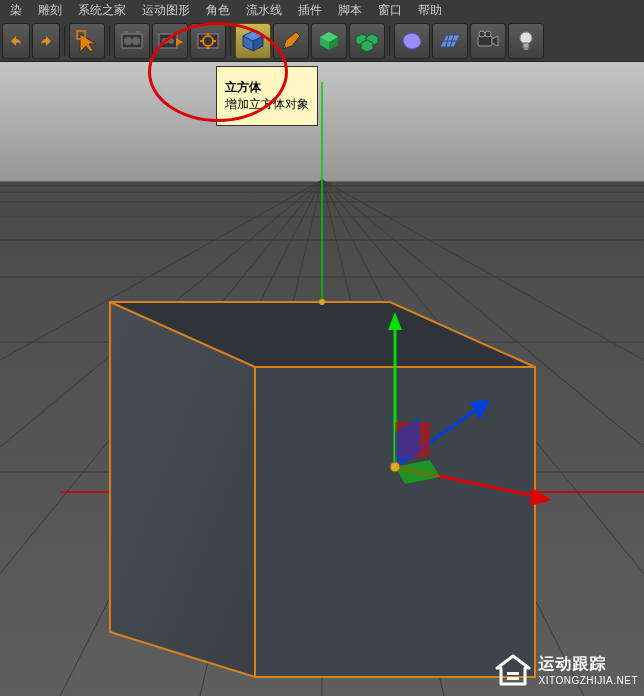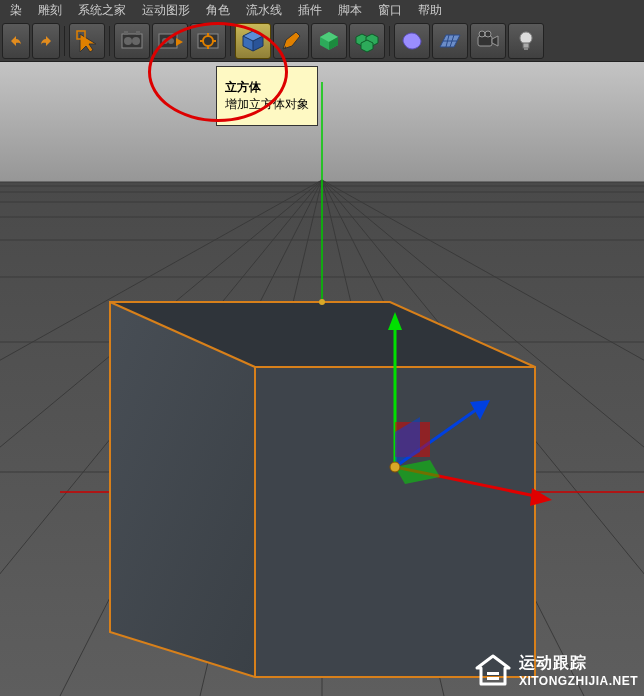--- a/index.html
+++ b/index.html
@@ -91,21 +91,21 @@
     z-index: 30;
     display: flex;
     align-items: center;
     gap: 6px;
   }
   .wm-icon {
     width: 40px; height: 40px;
     display:flex;align-items:center;justify-content:center;
   }
   .wm-text .cn { font-size: 16px; font-weight: bold; letter-spacing: 1px; }
-  .wm-text .en { font-size: 12px; letter-spacing: 0.5px; font-weight: bold; }
+  .wm-text .en { font-size: 10px; letter-spacing: 0.5px; }
 </style>
 </head>
 <body>
 
 <div class="menubar">
   <span class="menu-item">染</span>
   <span class="menu-item">雕刻</span>
   <span class="menu-item">系统之家</span>
   <span class="menu-item">运动图形</span>
   <span class="menu-item">角色</span>

